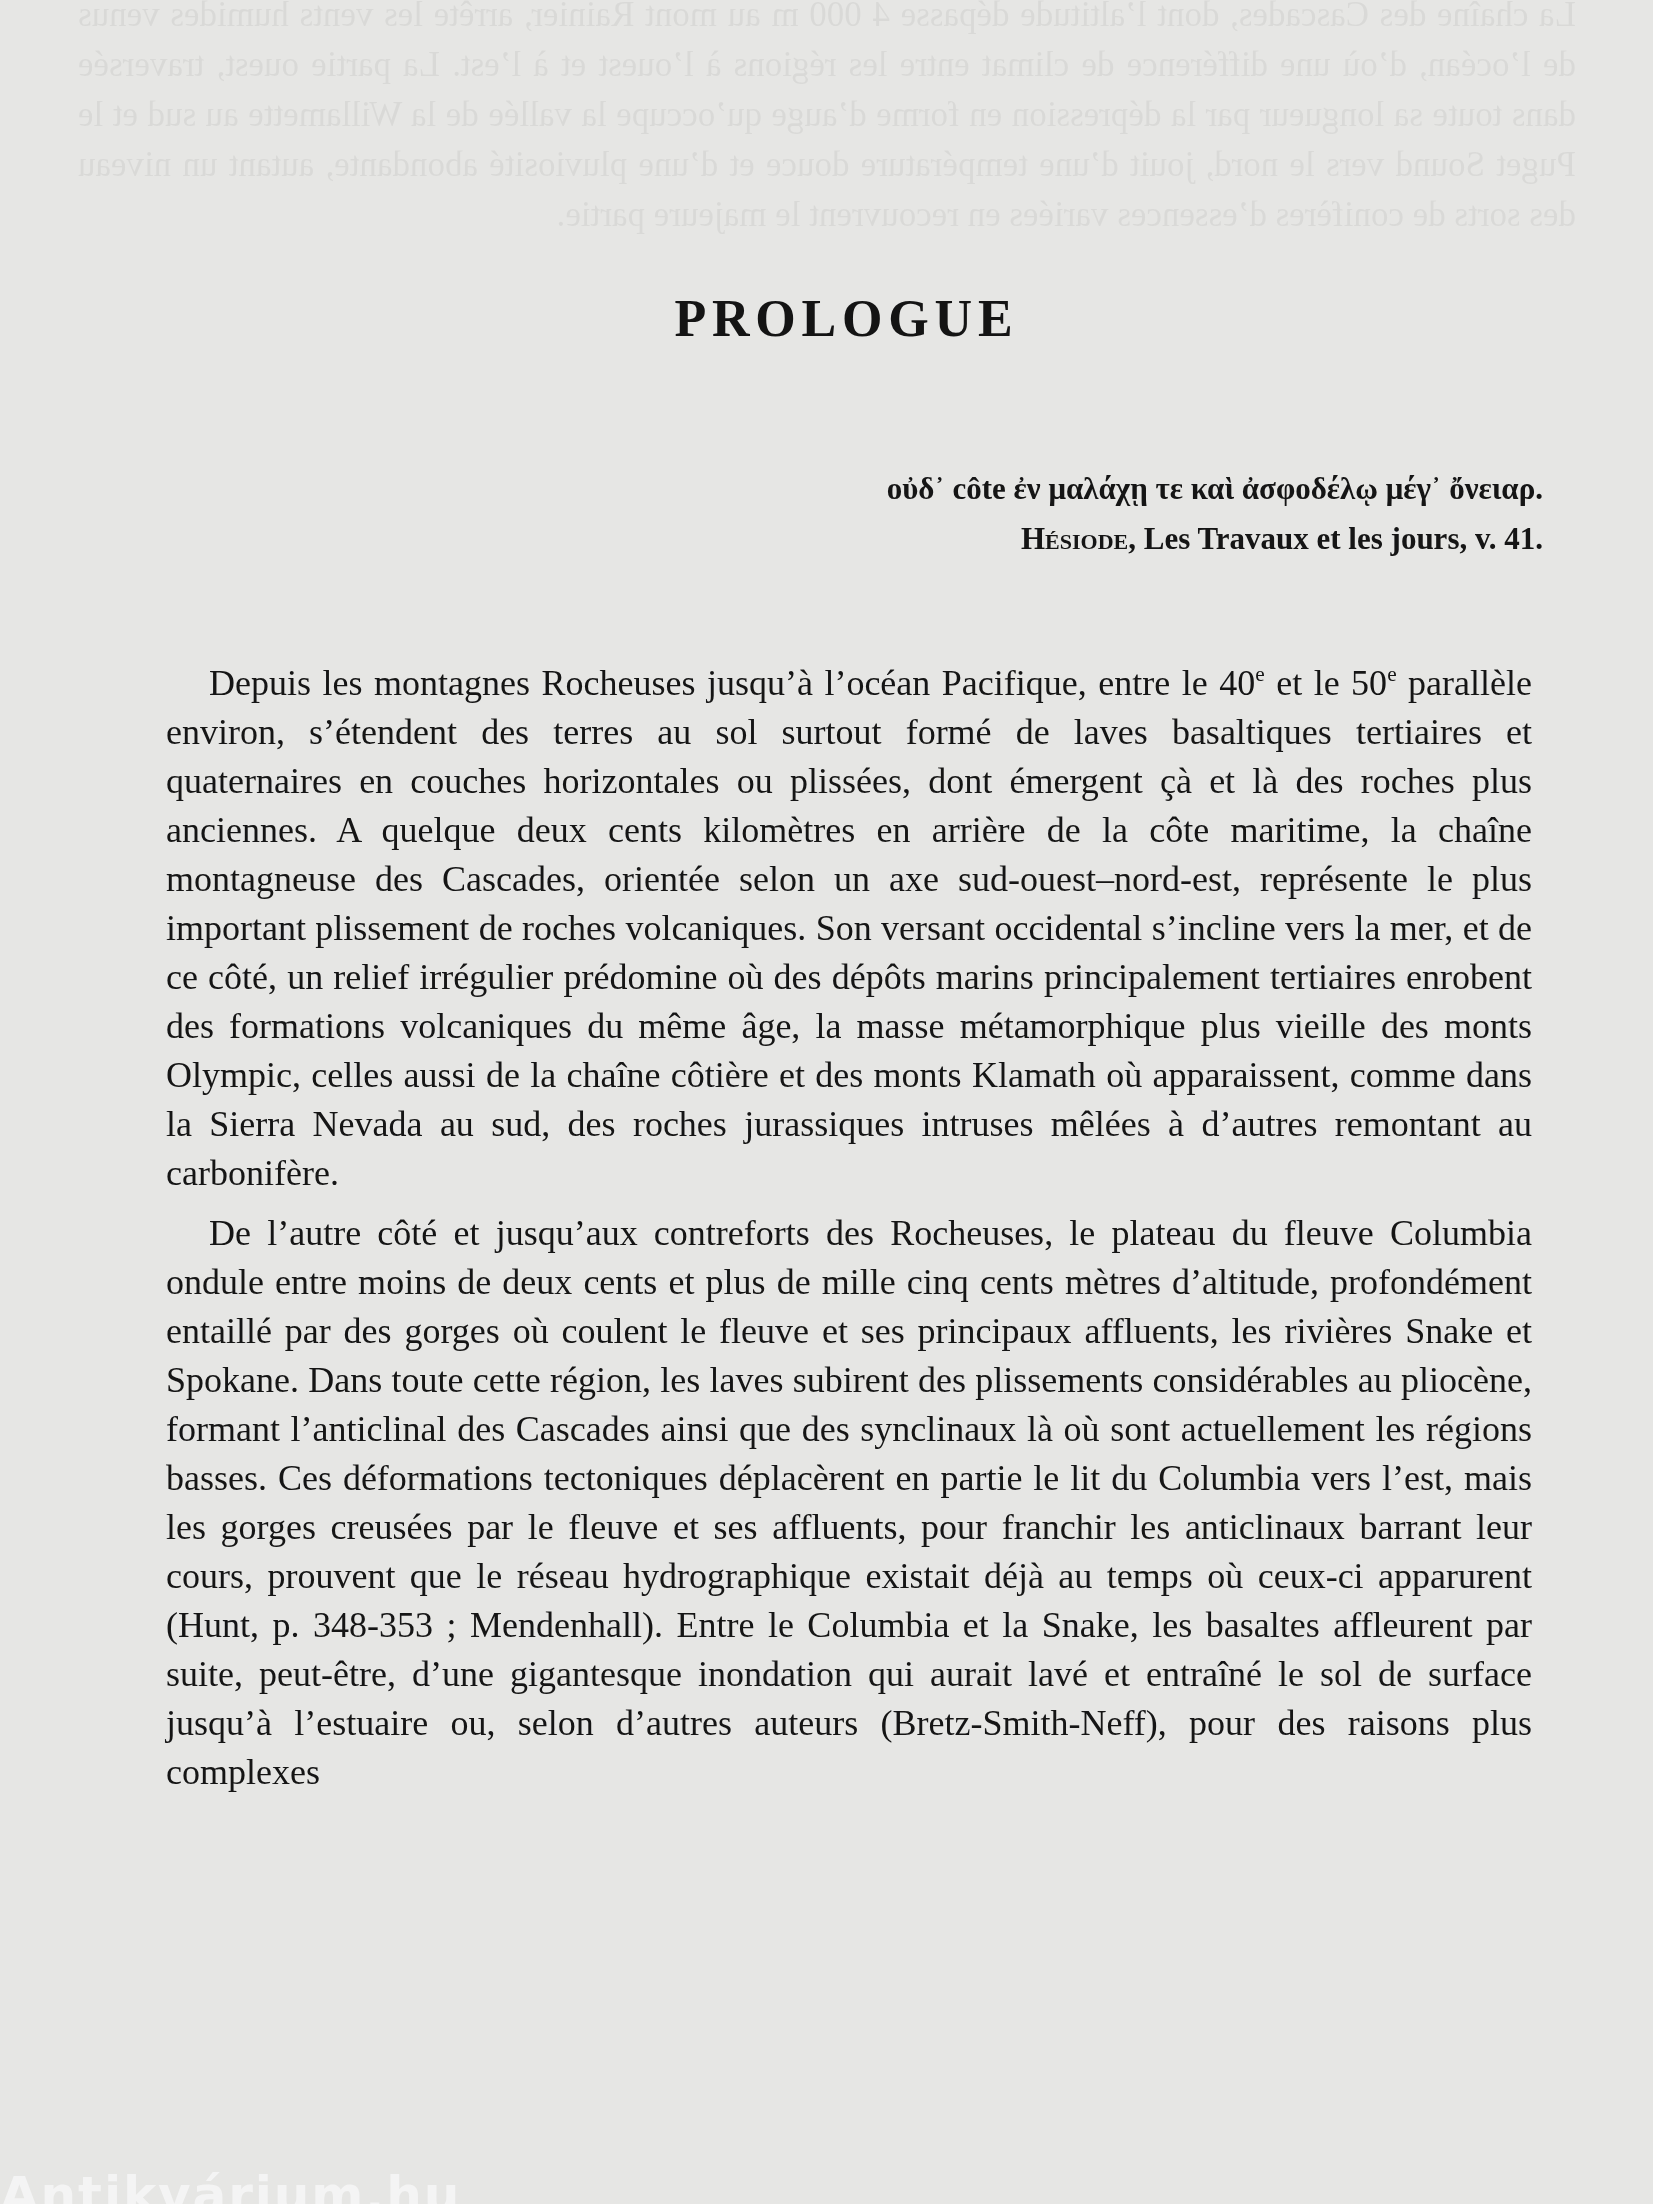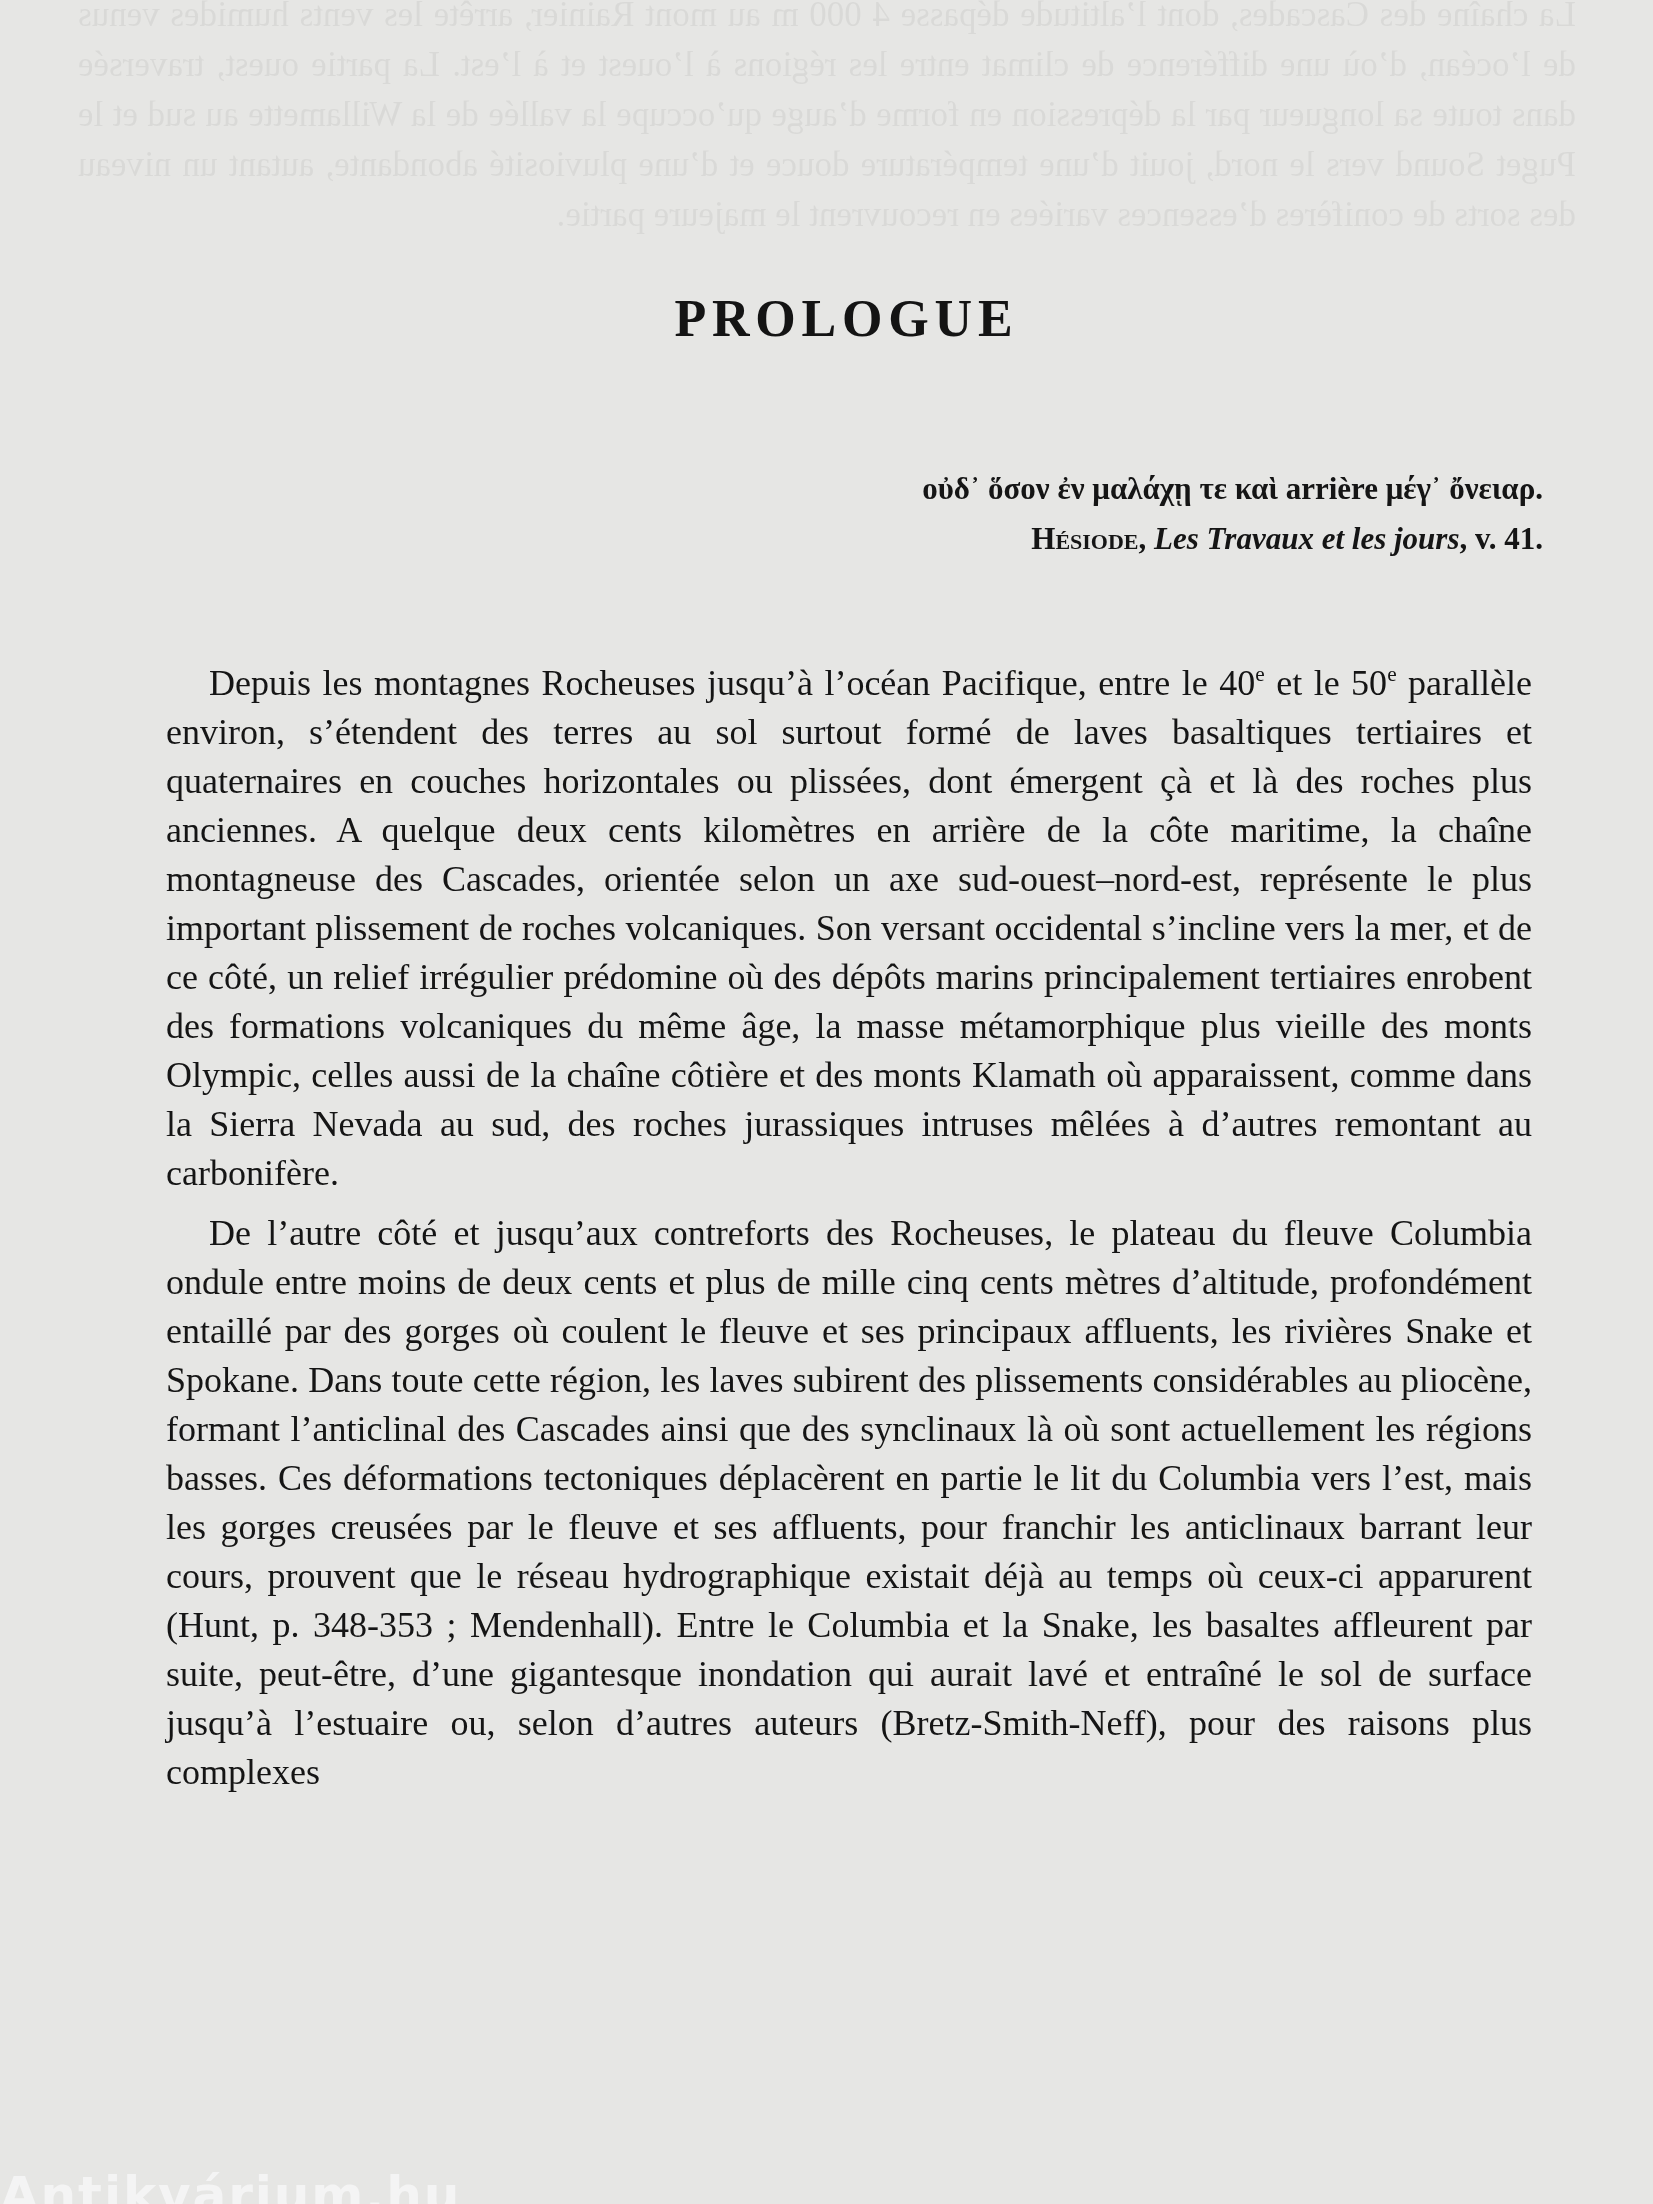--- a/index.html
+++ b/index.html
@@ -31,21 +31,21 @@
   .epigraph {
     position: absolute; right: 111px; top: 464px;
     text-align: right;
     font-family: "Liberation Serif", serif;
     font-size: 31px; line-height: 50px;
     color: #151515;
   }
   .epigraph .greek { display: block; font-weight: bold; }
   .epigraph .attrib { display: block; font-weight: bold; }
   .epigraph .sc { font-variant: small-caps; margin-left: 10px; }
-  .epigraph .work { font-style: italic; }
+  .epigraph .work { }
   .body-text {
     position: absolute; left: 155px; width: 1388px; top: 648px;
     font-family: "Liberation Serif", serif;
     font-size: 36px; line-height: 49px;
     text-align: justify;
     color: #151515;
   }
   .body-text p { margin: 11px; text-indent: 43px; }
   .body-text sup { font-size: 21.3px; vertical-align: 13.6px; line-height: 0; }
   .watermark {
@@ -57,21 +57,21 @@
   }
 </style>
 </head>
 <body>
 
 <div class="bleed">La chaîne des Cascades, dont l’altitude dépasse 4 000 m au mont Rainier, arrête les vents humides venus de l’océan, d’où une différence de climat entre les régions à l’ouest et à l’est. La partie ouest, traversée dans toute sa longueur par la dépression en forme d’auge qu’occupe la vallée de la Willamette au sud et le Puget Sound vers le nord, jouit d’une température douce et d’une pluviosité abondante, autant un niveau des sorts de conifères d’essences variées en recouvrent le majeure partie.</div>
 
 <h1 class="page-title">PROLOGUE</h1>
 
 <div class="epigraph">
-  <span class="greek">οὐδ᾽ ὅσον ἐν μαλάχῃ τε καὶ arrière μέγ᾽ ὄνειαρ.</span>
+  <span class="greek">οὐδ᾽ côte ἐν μαλάχῃ τε καὶ ἀσφοδέλῳ μέγ᾽ ὄνειαρ.</span>
   <span class="attrib"><span class="sc">Hésiode</span><span>, </span><span class="work">Les Travaux et les jours</span><span>, v. 41.</span></span>
 </div>
 
 <div class="body-text">
   <p><span>Depuis les montagnes Rocheuses jusqu’à l’océan Pacifique, entre le 40</span><sup>e</sup><span> et le 50</span><sup>e</sup><span> parallèle environ, s’étendent des terres au sol surtout formé de laves basaltiques tertiaires et quaternaires en couches horizontales ou plissées, dont émergent çà et là des roches plus anciennes. A quelque deux cents kilomètres en arrière de la côte maritime, la chaîne montagneuse des Cascades, orientée selon un axe sud-ouest–nord-est, représente le plus important plissement de roches volcaniques. Son versant occidental s’incline vers la mer, et de ce côté, un relief irrégulier prédomine où des dépôts marins principalement tertiaires enrobent des formations volcaniques du même âge, la masse métamorphique plus vieille des monts Olympic, celles aussi de la chaîne côtière et des monts Klamath où apparaissent, comme dans la Sierra Nevada au sud, des roches jurassiques intruses mêlées à d’autres remontant au carbonifère.</span></p>
   <p>De l’autre côté et jusqu’aux contreforts des Rocheuses, le plateau du fleuve Columbia ondule entre moins de deux cents et plus de mille cinq cents mètres d’altitude, profondément entaillé par des gorges où coulent le fleuve et ses principaux affluents, les rivières Snake et Spokane. Dans toute cette région, les laves subirent des plissements considérables au pliocène, formant l’anticlinal des Cascades ainsi que des synclinaux là où sont actuellement les régions basses. Ces déformations tectoniques déplacèrent en partie le lit du Columbia vers l’est, mais les gorges creusées par le fleuve et ses affluents, pour franchir les anticlinaux barrant leur cours, prouvent que le réseau hydrographique existait déjà au temps où ceux-ci apparurent (Hunt, p. 348-353 ; Mendenhall). Entre le Columbia et la Snake, les basaltes affleurent par suite, peut-être, d’une gigantesque inondation qui aurait lavé et entraîné le sol de surface jusqu’à l’estuaire ou, selon d’autres auteurs (Bretz-Smith-Neff), pour des raisons plus complexes</p>
 </div>
 
 <div class="watermark">Antikvárium.hu</div>
 

